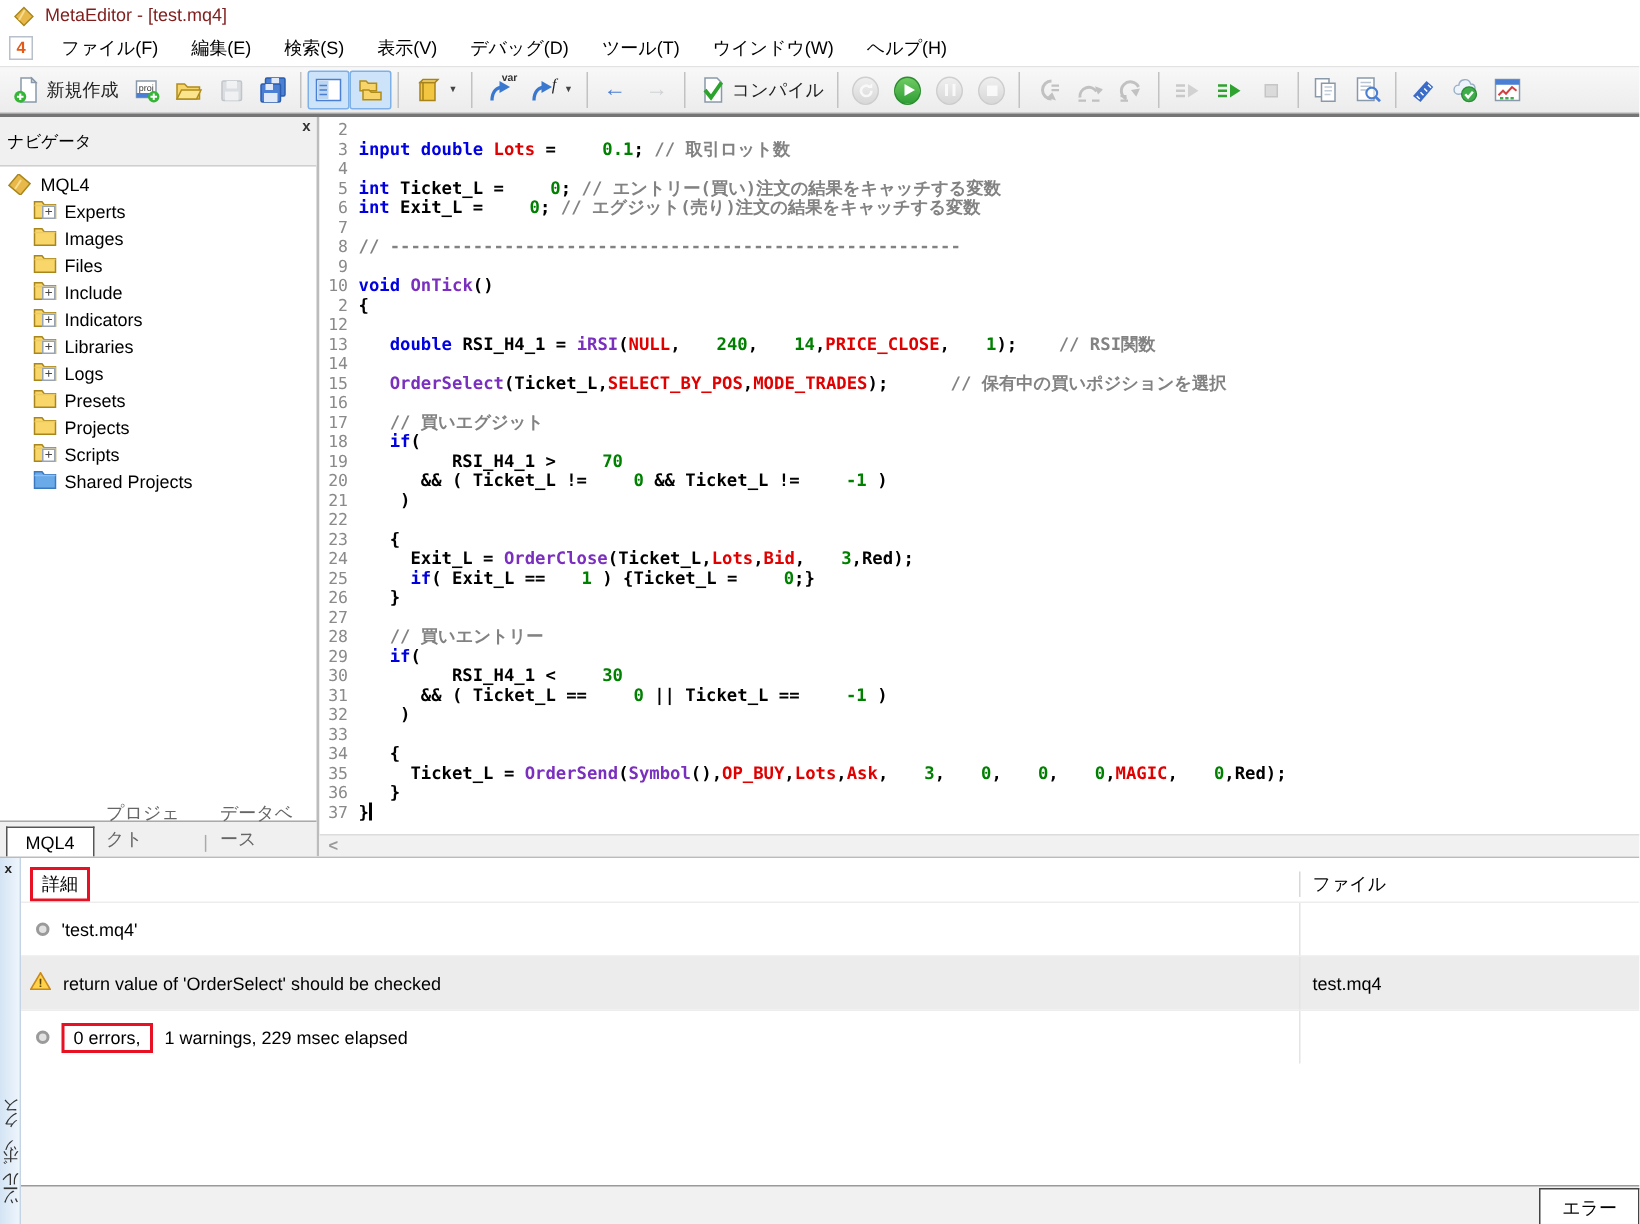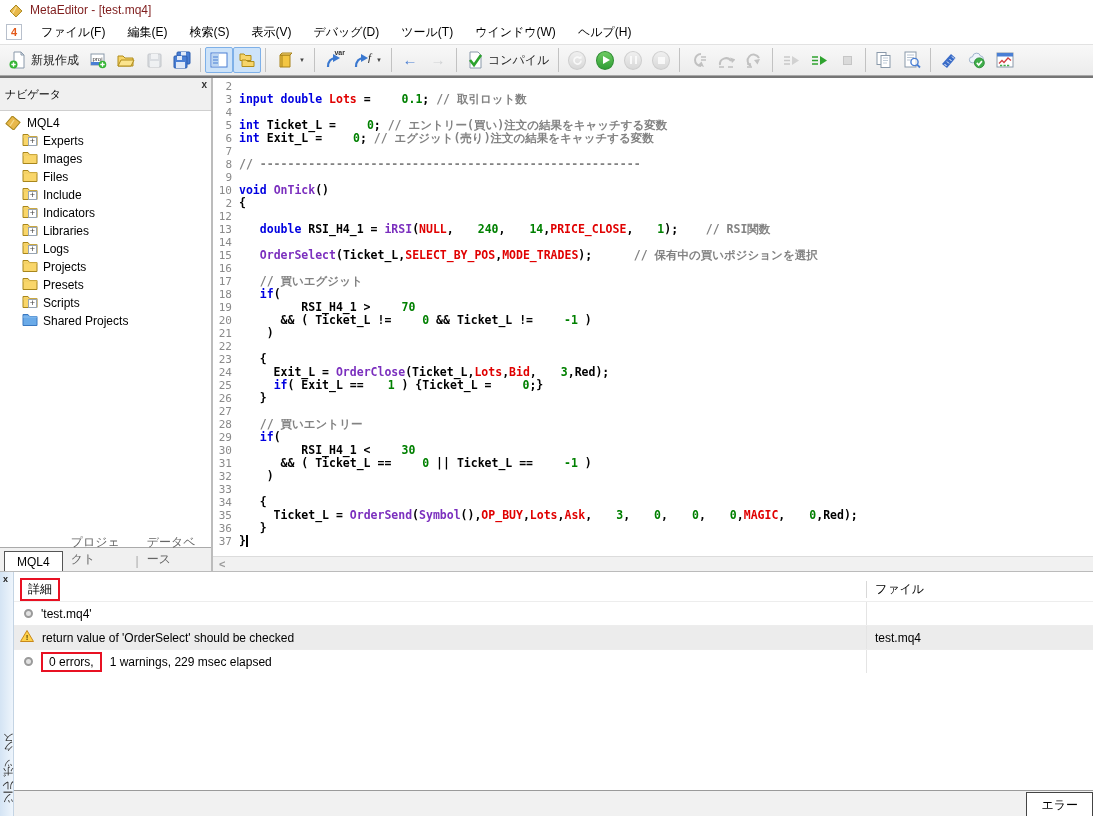--- a/index.html
+++ b/index.html
@@ -71,21 +71,21 @@
   .vstrip { position:absolute; left:0; top:0; bottom:0; width:14px;
     background:linear-gradient(90deg,#d4e4f4,#eef5fc); border-right:1px solid #c4d4e4; }
   .vstrip .vclose { position:absolute; top:2px; left:3px; font-size:9px; font-weight:bold; color:#222; }
   .vstrip .vlabel { position:absolute; bottom:6px; left:1px; writing-mode:vertical-rl; transform:rotate(180deg);
     font-size:11px; color:#333; white-space:nowrap; }
   .tbx-header { margin-top:6px; height:23px; display:flex; align-items:center; }
   .tbx-col-main { flex:1; padding-left:6px; }
   .tbx-col-file { width:227px; border-left:1px solid #d8d8d8; padding-left:8px; }
   .red-box { display:inline-block; border:2px solid #e81123; padding:1px 6px; }
   .tbx-rows { }
-  .tbx-row { height:24px; display:flex; align-items:center; border-top:1px solid #ededed; }
+  .tbx-row { height:36px; display:flex; align-items:center; border-top:1px solid #ededed; }
   .tbx-row.shaded { background:#ececec; }
   .tbx-row .cell-main { flex:1; display:flex; align-items:center; gap:8px; padding-left:6px; }
   .tbx-row .cell-file { width:227px; border-left:1px solid #e4e4e4; padding-left:8px; align-self:stretch; display:flex; align-items:center; }
   .dot-ic { width:9px; height:9px; border-radius:50%; border:2px solid #9a9a9a; background:#e2e2e2; flex:none; margin-left:4px; }
   .tbx-fill { flex:1; }
   .tbx-tabs { height:26px; background:#f1f1f1; border-top:1px solid #9a9a9a; display:flex; align-items:flex-end; padding-left:6px; font-size:12px;flex-direction:column; }
   .tbx-tab { color:#666; padding:4px 0; }
   .tbx-tab.active { background:#fff; border:1px solid #444; border-bottom:none; color:#000; padding:4px 14px; position:relative; top:1px; }
   .tbx-tab sub { color:#e04040; font-size:9px; }
 </style>
@@ -456,30 +456,30 @@
                 </svg></span>
               <span>Logs</span>
             </span>
           </div>
           <div class="tree-row">
             <span class="wrap">
               <span><svg width="16" height="13" viewBox="0 0 16 13">
                   <path d="M1 1.5h5l1.5 2H15v9H1z" fill="#f9d66a" stroke="#a8861c"></path>
                   <path d="M1 4h14" stroke="#eecb62"></path>
                 </svg></span>
+              <span>Presets</span>
+            </span>
+          </div>
+          <div class="tree-row">
+            <span class="wrap">
+              <span><svg width="16" height="13" viewBox="0 0 16 13">
+                  <path d="M1 1.5h5l1.5 2H15v9H1z" fill="#f9d66a" stroke="#a8861c"></path>
+                  <path d="M1 4h14" stroke="#eecb62"></path>
+                </svg></span>
               <span>Projects</span>
-            </span>
-          </div>
-          <div class="tree-row">
-            <span class="wrap">
-              <span><svg width="16" height="13" viewBox="0 0 16 13">
-                  <path d="M1 1.5h5l1.5 2H15v9H1z" fill="#f9d66a" stroke="#a8861c"></path>
-                  <path d="M1 4h14" stroke="#eecb62"></path>
-                </svg></span>
-              <span>Presets</span>
             </span>
           </div>
           <div class="tree-row">
             <span class="wrap">
               <span class="expander">+</span>
               <span><svg width="16" height="13" viewBox="0 0 16 13">
                   <path d="M1 1.5h5l1.5 2H15v9H1z" fill="#f9d66a" stroke="#a8861c"></path>
                   <path d="M1 4h14" stroke="#eecb62"></path>
                 </svg></span>
               <span>Scripts</span>

